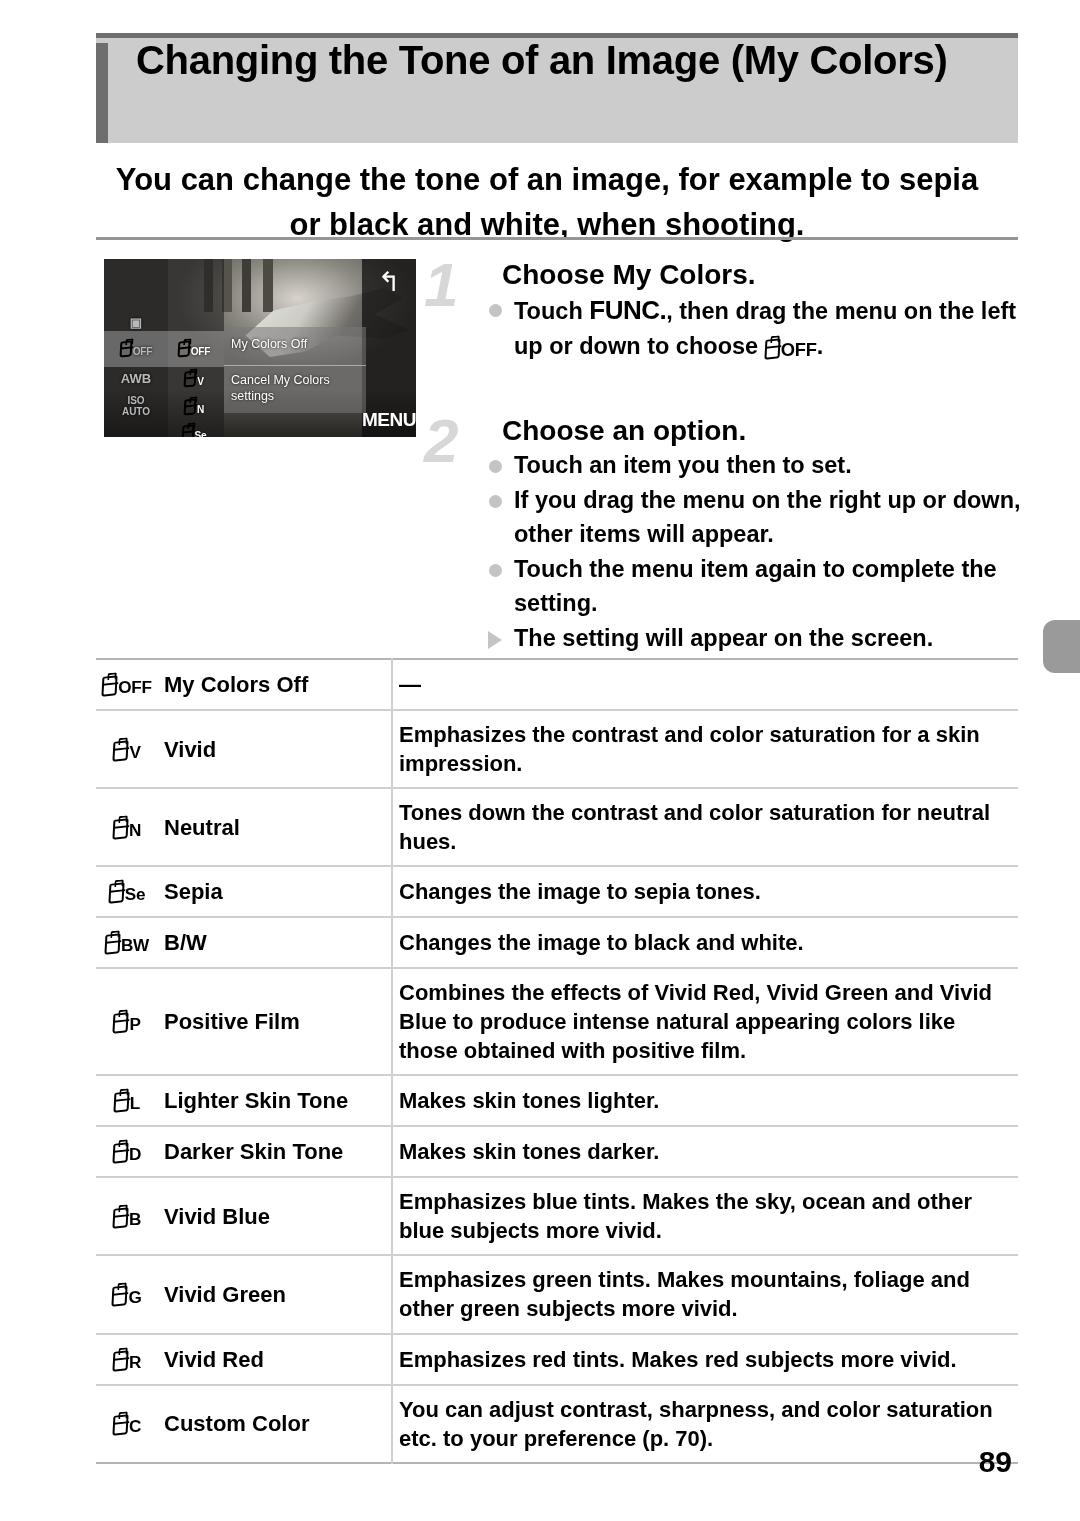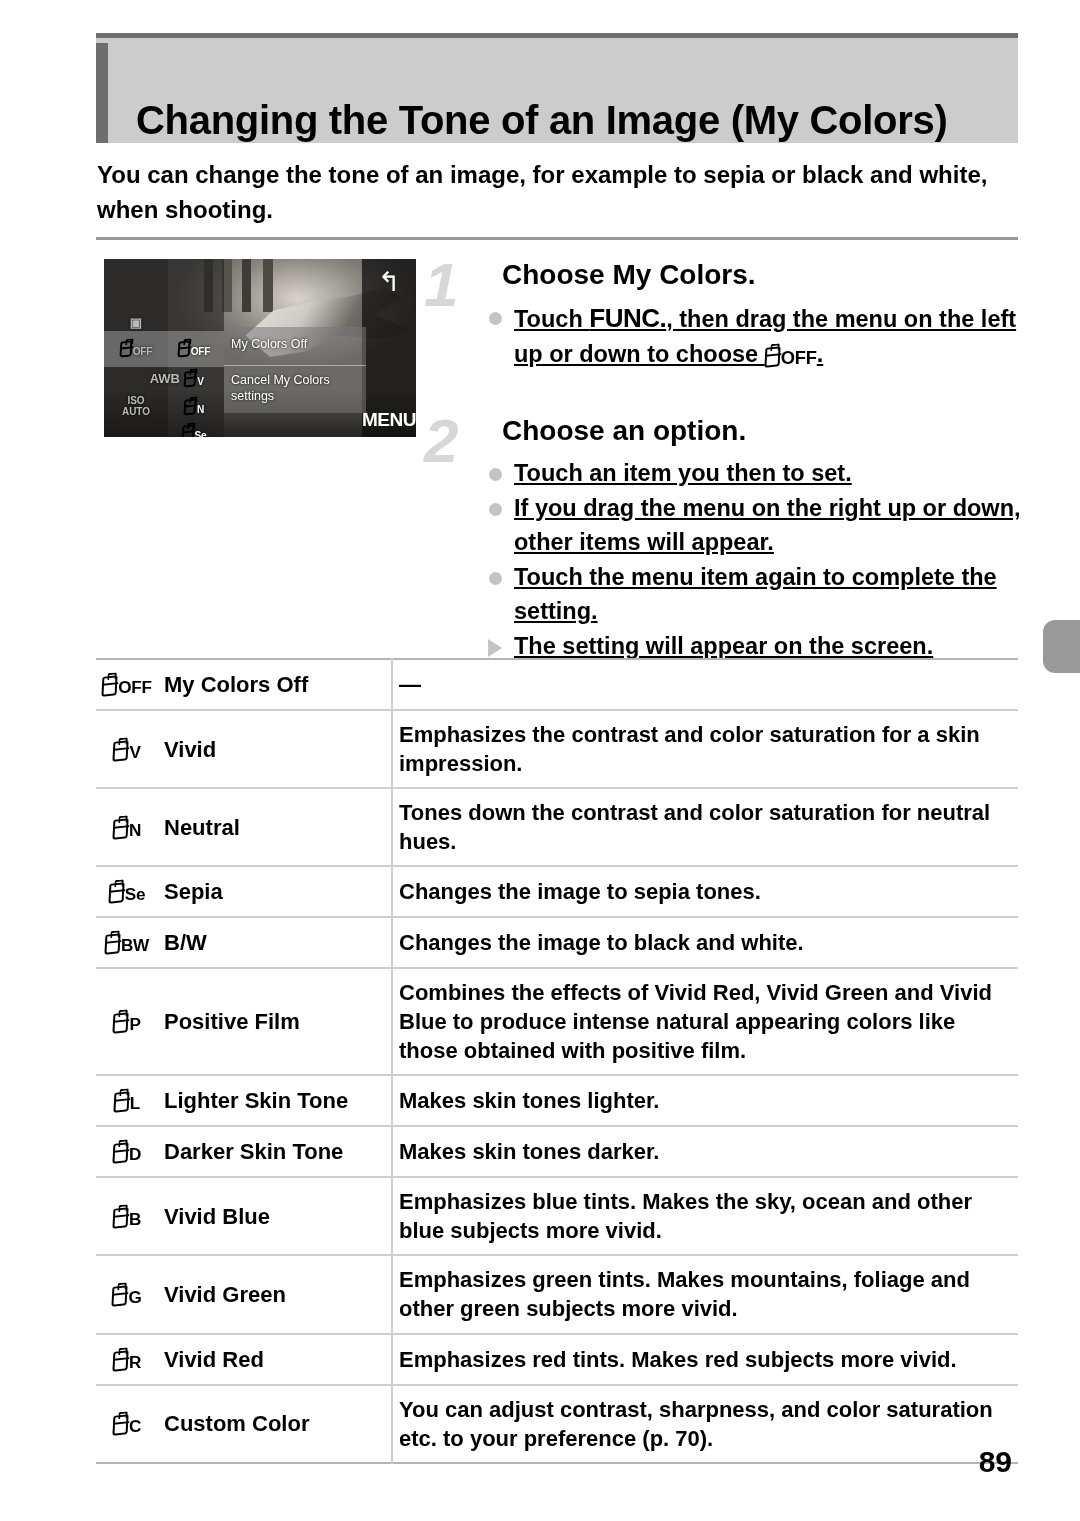--- a/index.html
+++ b/index.html
@@ -32,21 +32,21 @@
   }
 
   
   .chapter-header {
     position: absolute;
     left: 96px; top: 33px;
     width: 922px; height: 110px;
     background: #cccccc;
     border-top: 5px solid #6e6e6e;
     display: flex;
-    align-items: flex-end;
+    align-items: flex-start;
   }
   .chapter-header .accent-bar {
     position: absolute;
     left: 0; top: 5px; bottom: 0;
     width: 12px;
     background: #6e6e6e;
   }
   .chapter-title {
     padding-left: 40px;
     padding-right: 30px;
@@ -55,23 +55,24 @@
     line-height: 1.12;
     letter-spacing: -0.3px;
     color: #000;
   }
 
   
   .intro {
     position: absolute;
     left: 97px; top: 158px;
     width: 900px;
-    font-size: 24px;
+    font-size: 31px;
     line-height: 1.45;
     font-weight: 600;
+    text-align: center;
   }
 
   
   .rule {
     position: absolute;
     left: 96px; top: 237px;
     width: 922px; height: 3px;
     background: #969696;
   }
 
@@ -194,22 +195,20 @@
     text-align: left;
   }
   .step-head {
     margin-left: 78px;
     font-size: 28px;
     font-weight: bold;
     line-height: 1.2;
   }
   .bullets {
     margin-left: 62px;
-    margin-top: 8px;
-    text-decoration: underline;
   }
   .bullet {
     position: relative;
     padding-left: 28px;
     font-size: 23.5px;
     line-height: 1.45;
     font-weight: 600;
     margin-bottom: 1px;
   }
   .bullet::before {
@@ -342,21 +341,21 @@
 
     <div class="left-col"></div>
     <div class="mid-col"></div>
     <div class="sel-cell"></div>
     <div class="right-col"></div>
 
     <div class="ic dim" style="left:0;top:56px;">▣</div>
     <div class="ic dim" style="left:0;top:82px;">
       <span class="mcicon small"><span class="tube"></span><span class="sub">OFF</span></span>
     </div>
-    <div class="ic dim" style="left:12px;top:112px;text-align:right;">AWB</div>
+    <div class="ic dim" style="left:0;top:112px;">AWB</div>
     <div class="ic dim" style="left:0;top:136px;font-size:10px;line-height:11px;">ISO<br>AUTO</div>
 
     <div class="ic" style="left:58px;top:82px;">
       <span class="mcicon small"><span class="tube"></span><span class="sub">OFF</span></span>
     </div>
     <div class="ic" style="left:58px;top:112px;">
       <span class="mcicon small"><span class="tube"></span><span class="sub">V</span></span>
     </div>
     <div class="ic" style="left:58px;top:140px;">
       <span class="mcicon small"><span class="tube"></span><span class="sub">N</span></span>

